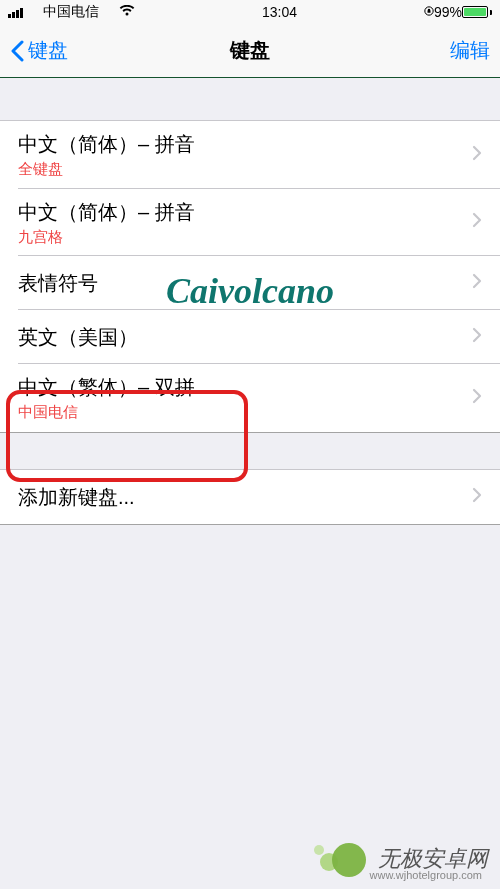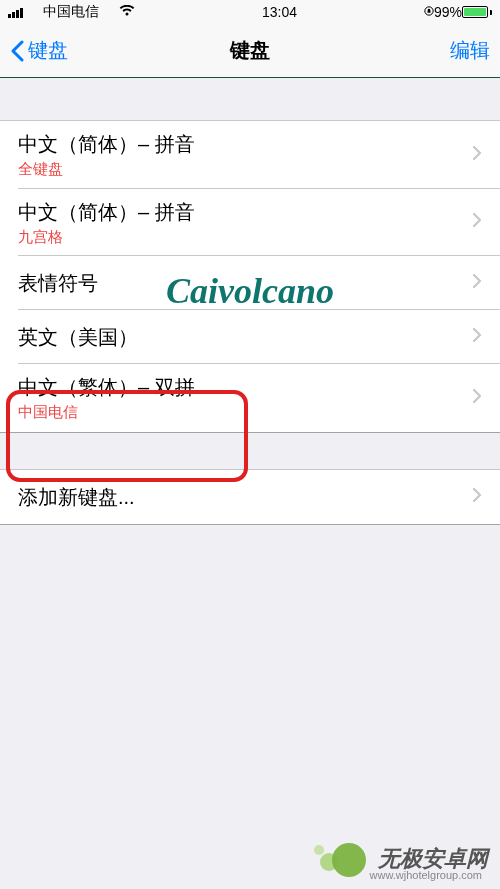--- a/index.html
+++ b/index.html
@@ -209,21 +209,21 @@
     .wm-dot {
       position: absolute;
       border-radius: 50%;
       opacity: 0.95;
     }
     .wm-big { width: 34px; height: 34px; background: #7cb342; left: 18px; top: 4px; }
     .wm-mid { width: 18px; height: 18px; background: #aed581; left: 6px; top: 14px; }
     .wm-sm { width: 10px; height: 10px; background: #c5e1a5; left: 0px; top: 6px; }
     .wm-text {
       font-size: 22px;
-      font-weight: 700;
+      font-weight: 400;
       color: #555;
       font-style: italic;
     }
     .wm-url {
       position: absolute;
       bottom: -2px;
       right: 6px;
       font-size: 11px;
       color: #888;
     }

